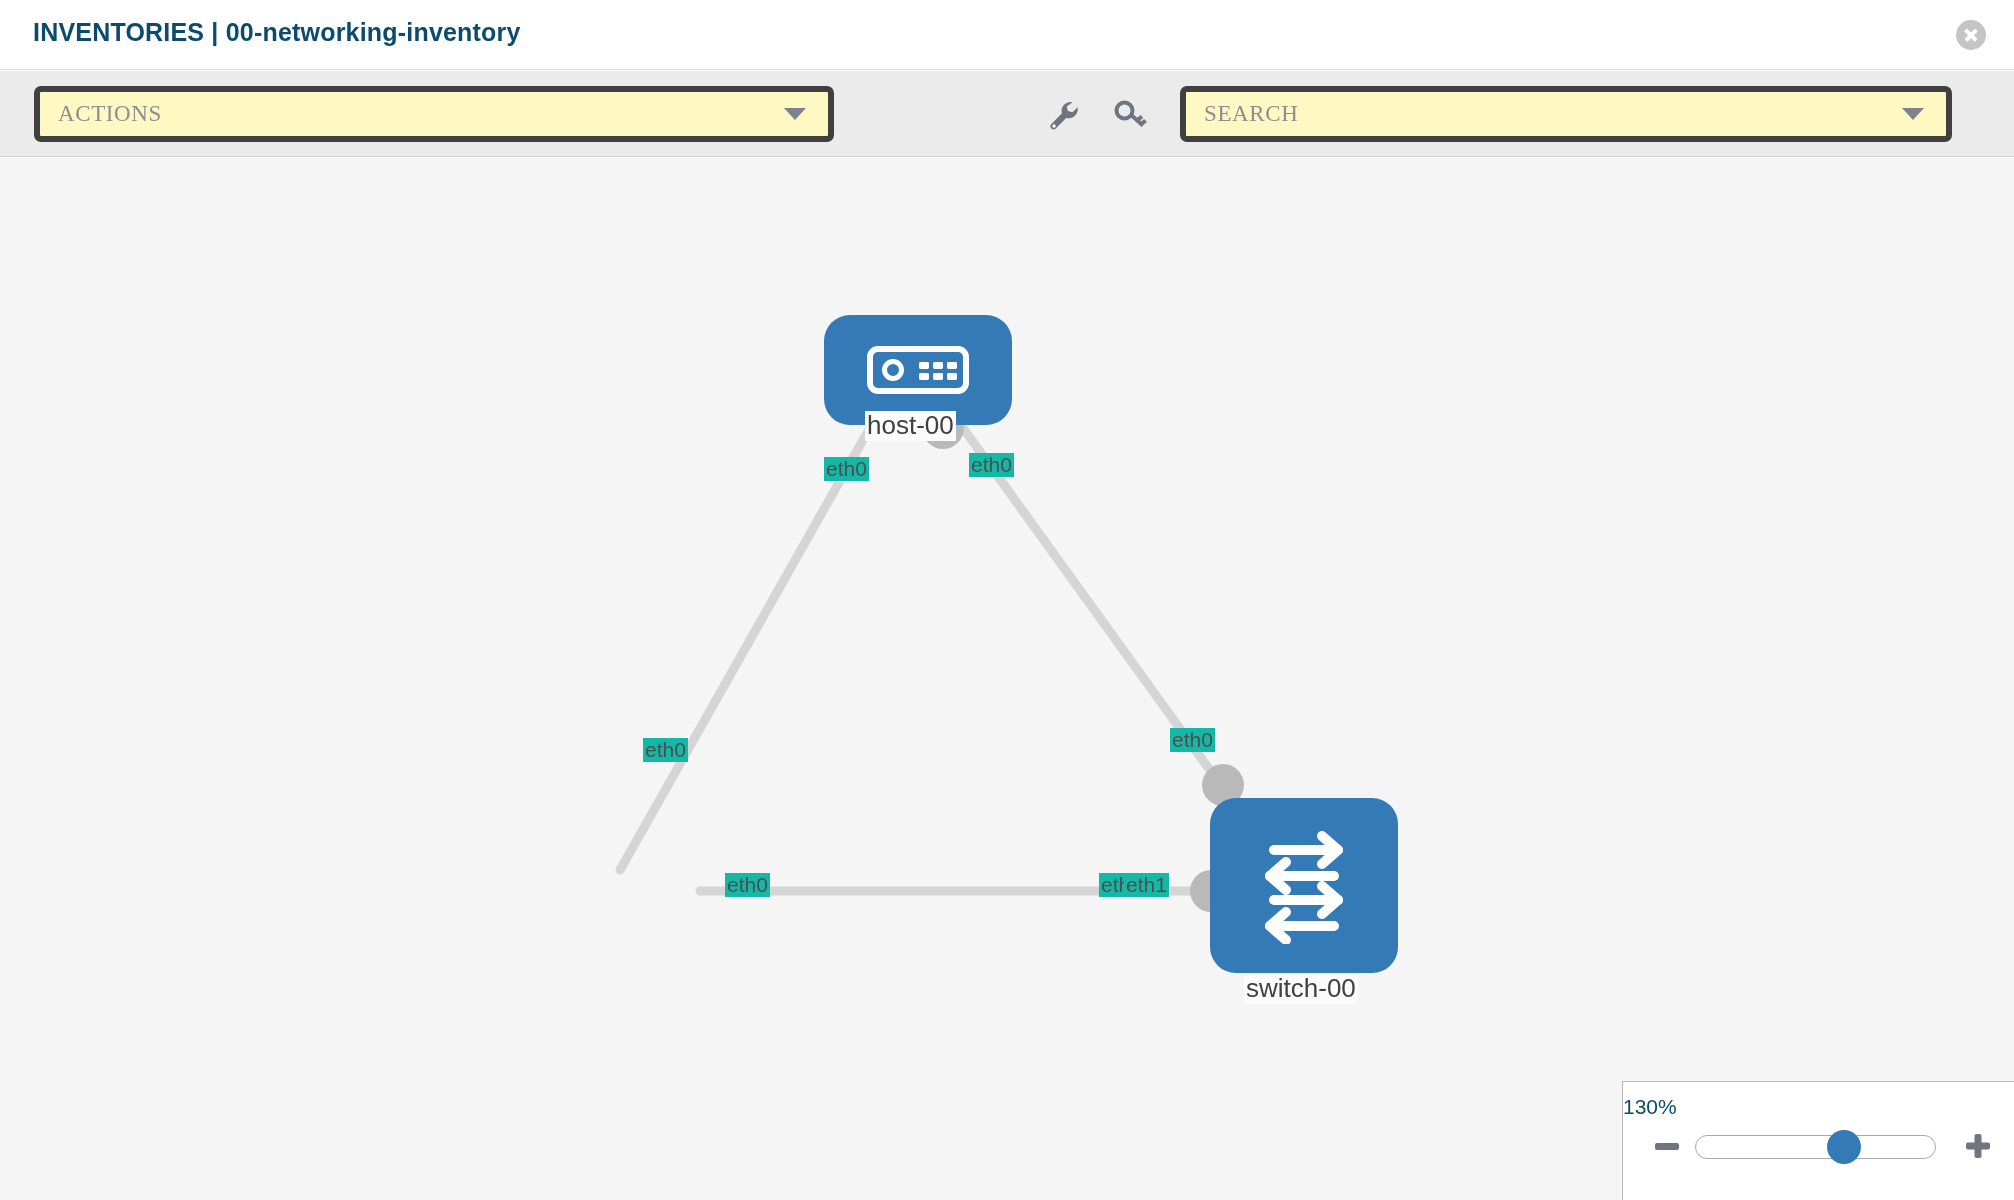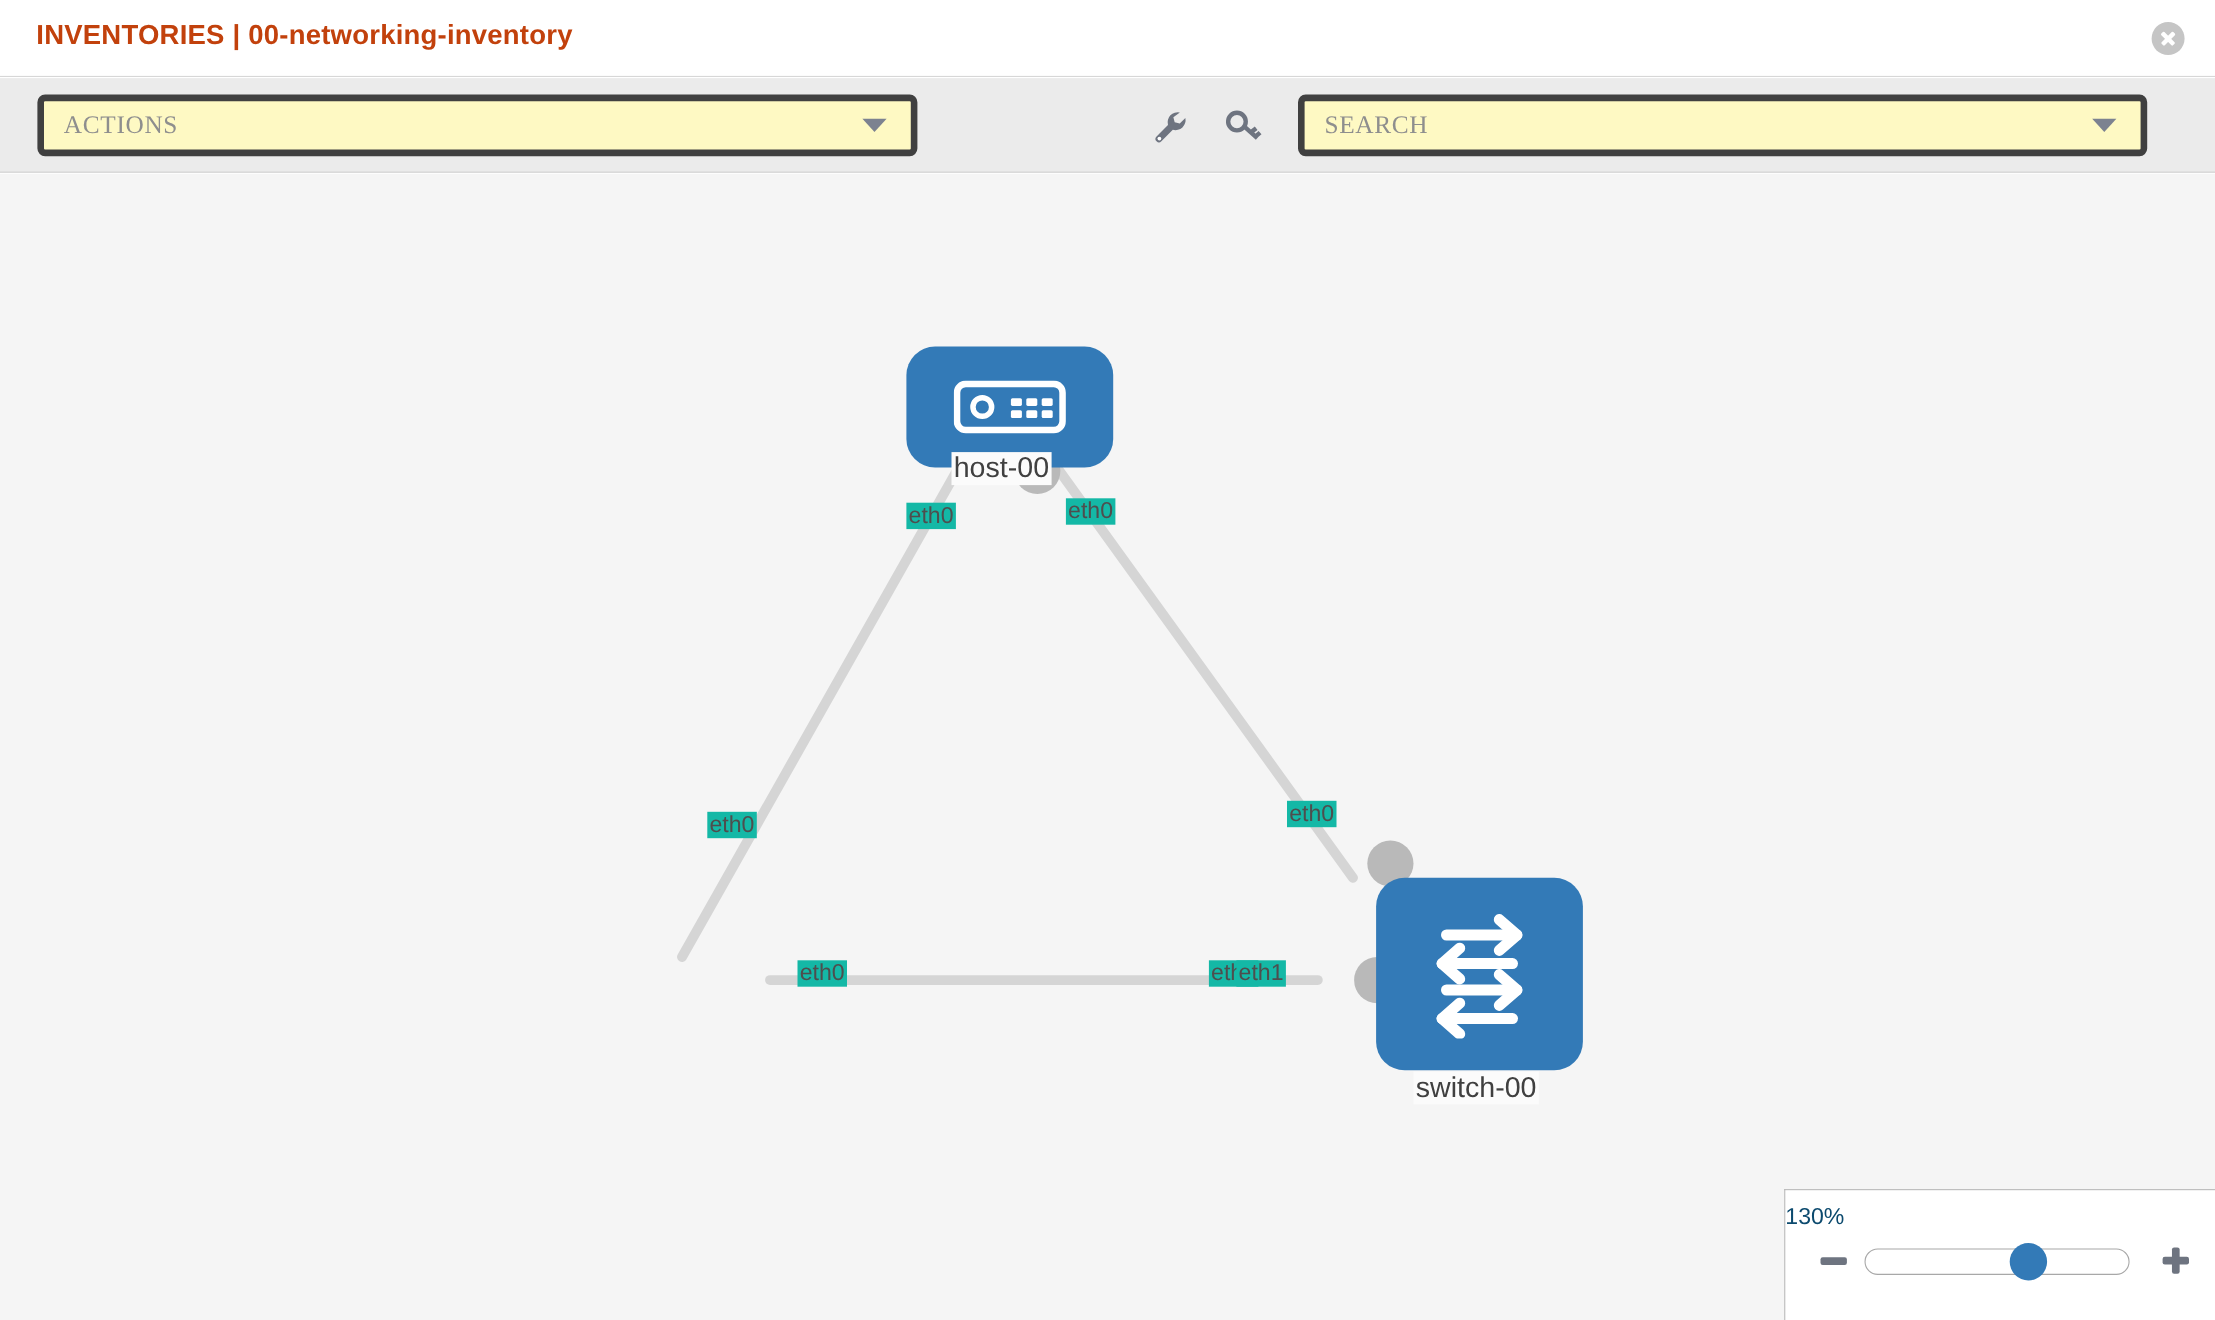--- a/index.html
+++ b/index.html
@@ -14,21 +14,21 @@
   
   .header {
     position: absolute; top: 0; left: 0;
     width: 2014px; height: 70px;
     background: #ffffff;
     border-bottom: 1px solid #d7d7d7;
   }
   .page-title {
     position: absolute; left: 33px; top: 18px;
     font-size: 25px; font-weight: bold;
-    color: #c2410c;
+    color: #0c4a6e;
     letter-spacing: .2px;
     white-space: nowrap;
   }
   .close-btn {
     position: absolute; right: 28px; top: 20px;
     width: 30px; height: 30px; border-radius: 50%;
     background: #c5c5c5;
     cursor: pointer;
   }
   .close-btn::before, .close-btn::after {
@@ -253,21 +253,21 @@
             <rect x="52" y="27" width="10" height="7" rx="1.4"></rect>
             <rect x="66" y="27" width="10" height="7" rx="1.4"></rect>
             <rect x="80" y="27" width="10" height="7" rx="1.4"></rect>
           </g>
         </svg>
       </div>
       <div class="node-label" style="left:41px; top:96px;">host-00</div>
     </div>
 
 
-    <div class="node" id="node-switch" style="left:1210px; top:640px; width:152px; height:175px;margin-left:41px;">
+    <div class="node" id="node-switch" style="left:1210px; top:640px; width:152px; height:175px;">
       <div class="port" style="left:-8px; top:-34px;"></div>
       <div class="port" style="left:-20px; top:72px;"></div>
       <div class="node-shape">
         <svg width="116" height="116" viewBox="0 0 116 116" aria-hidden="true">
           <g stroke="#ffffff" stroke-width="10" stroke-linecap="round" stroke-linejoin="round" fill="none">
 
             <path d="M28 22 H92"></path>
             <path d="M76 8 L92 22 L76 36"></path>
 
             <path d="M88 48 H24"></path>

